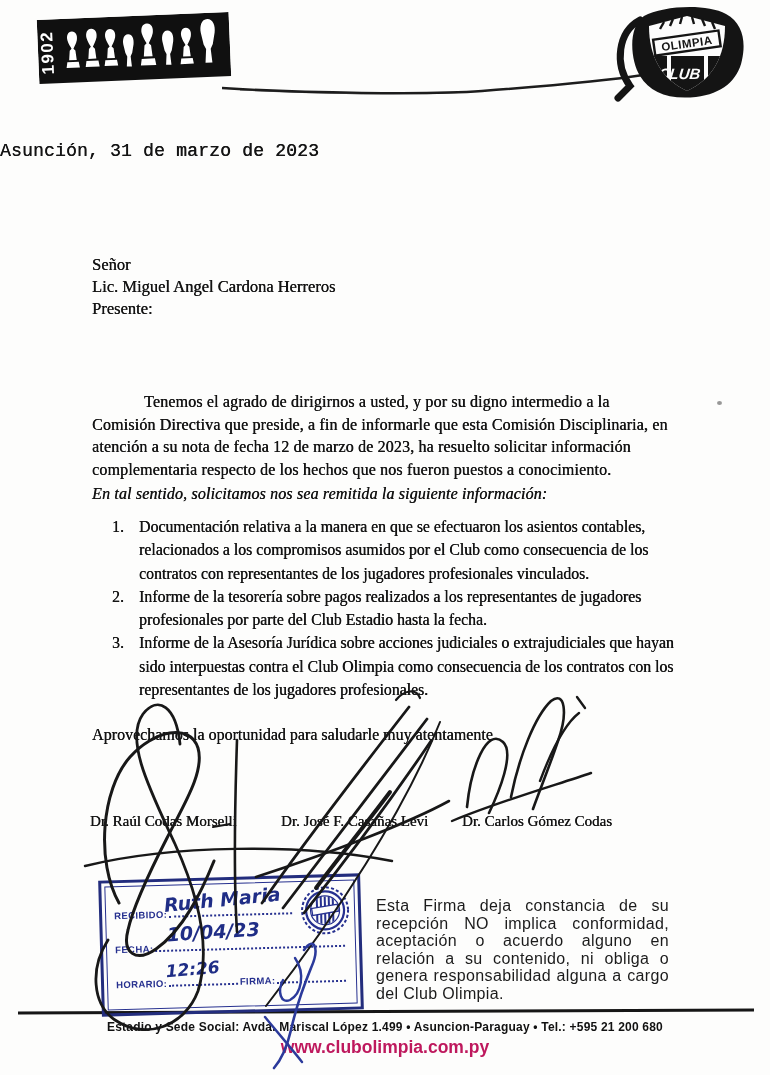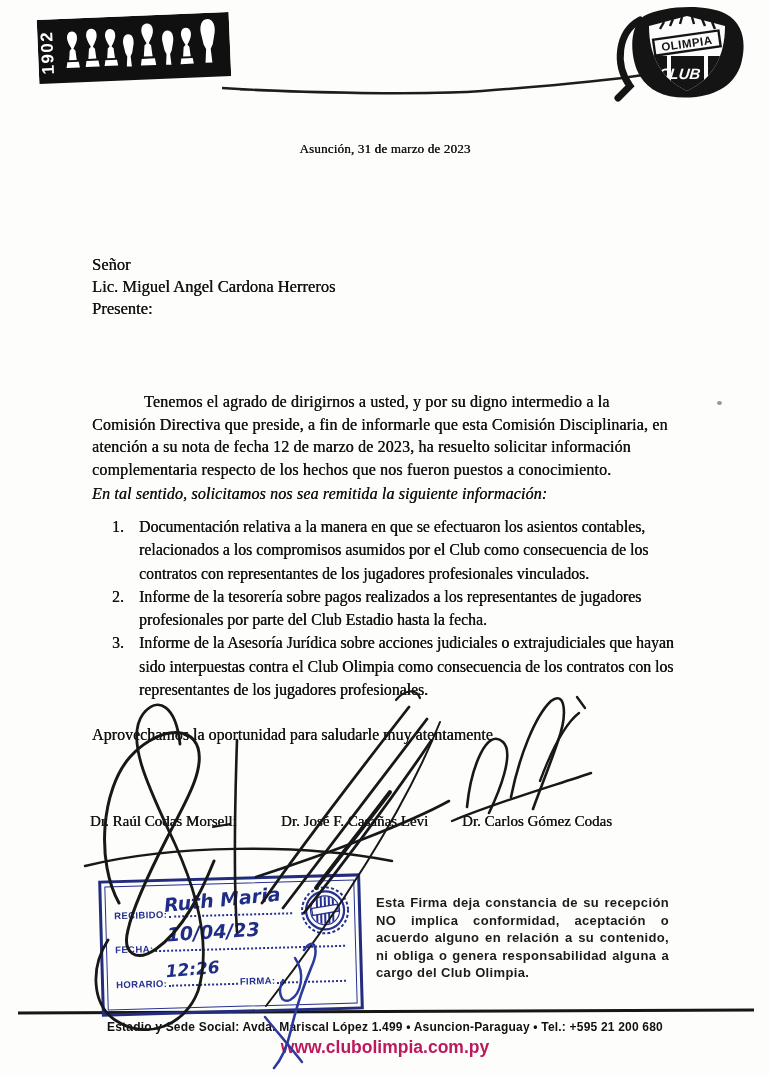--- a/index.html
+++ b/index.html
@@ -5,22 +5,22 @@
   html,body{margin:0;padding:0;background:#e8e8e6;}
   .page{position:relative;width:770px;height:1075px;background:#fdfdfc;margin:0 auto;
         overflow:hidden;font-family:"Liberation Serif",serif;color:#141414;}
   .thick{text-shadow:0.35px 0 0 currentColor;}
 
   
   .banner{position:absolute;left:38px;top:16px;width:192px;height:66px;transform:rotate(-2.4deg);}
   .crest{position:absolute;left:608px;top:4px;width:140px;height:100px;}
   .rule{position:absolute;left:0;top:0;width:770px;height:120px;pointer-events:none;}
 
-  .date-line{position:absolute;left:0;top:141px;width:100%;text-align:center;
-             font-size:13px;letter-spacing:.2px;}
+  .date-line{position:absolute;left:0;top:141px;width:100%;
+             font-size:18px;letter-spacing:.2px;font-family:Liberation Mono, monospace;}
 
   .recipient{position:absolute;left:92px;top:254px;font-size:16.5px;line-height:22px;}
 
   .para{position:absolute;left:92px;width:582px;font-size:16px;line-height:22.5px;
         letter-spacing:.15px;margin-top:25px;}
   .p1{top:366px;text-indent:52px;}
   .p2{top:458px;font-style:italic;}
 
   .req-list{position:absolute;left:112px;top:515px;width:568px;font-size:15.8px;line-height:23.3px;}
   .li{display:flex;align-items:flex-start;}
@@ -44,21 +44,21 @@
   .slabel{font-size:9.5px;font-weight:bold;letter-spacing:.4px;white-space:nowrap;}
   .dots{flex:1;border-bottom:2px dotted #26308f;margin:0 2px 2px 2px;height:10px;}
   .hand{position:absolute;color:#1f2d86;font-style:italic;font-weight:bold;
         font-family:"DejaVu Sans",sans-serif;white-space:nowrap;}
   .hv1{left:62px;top:8px;font-size:19px;transform:rotate(-4deg);}
   .hv2{left:64px;top:40px;font-size:19px;transform:rotate(-2deg);}
   .hv3{left:62px;top:78px;font-size:17px;transform:rotate(-3deg);}
   .seal{position:absolute;right:7px;top:7px;width:52px;height:52px;}
 
   .disclaimer{position:absolute;left:376px;top:881px;width:293px;z-index:2;
-      font-family:"Liberation Sans",sans-serif;font-weight:bold;font-size:13px;
+      font-family:"Liberation Sans",sans-serif;font-weight:normal;font-size:16px;
       line-height:17.6px;letter-spacing:.35px;text-align:justify;color:#1b1b1b;}
 
   
   .footer-rule{position:absolute;left:18px;top:1010px;width:736px;height:3px;
       background:#161616;transform:rotate(-.25deg);}
   .footer-address{position:absolute;left:0;top:1020px;width:100%;text-align:center;
       font-family:"Liberation Sans",sans-serif;font-weight:bold;font-size:12px;
       letter-spacing:.2px;color:#111;}
   .footer-web{position:absolute;left:0;top:1037px;width:100%;text-align:center;
       font-family:"Liberation Sans",sans-serif;font-weight:bold;font-size:17.5px;color:#be185d;}

